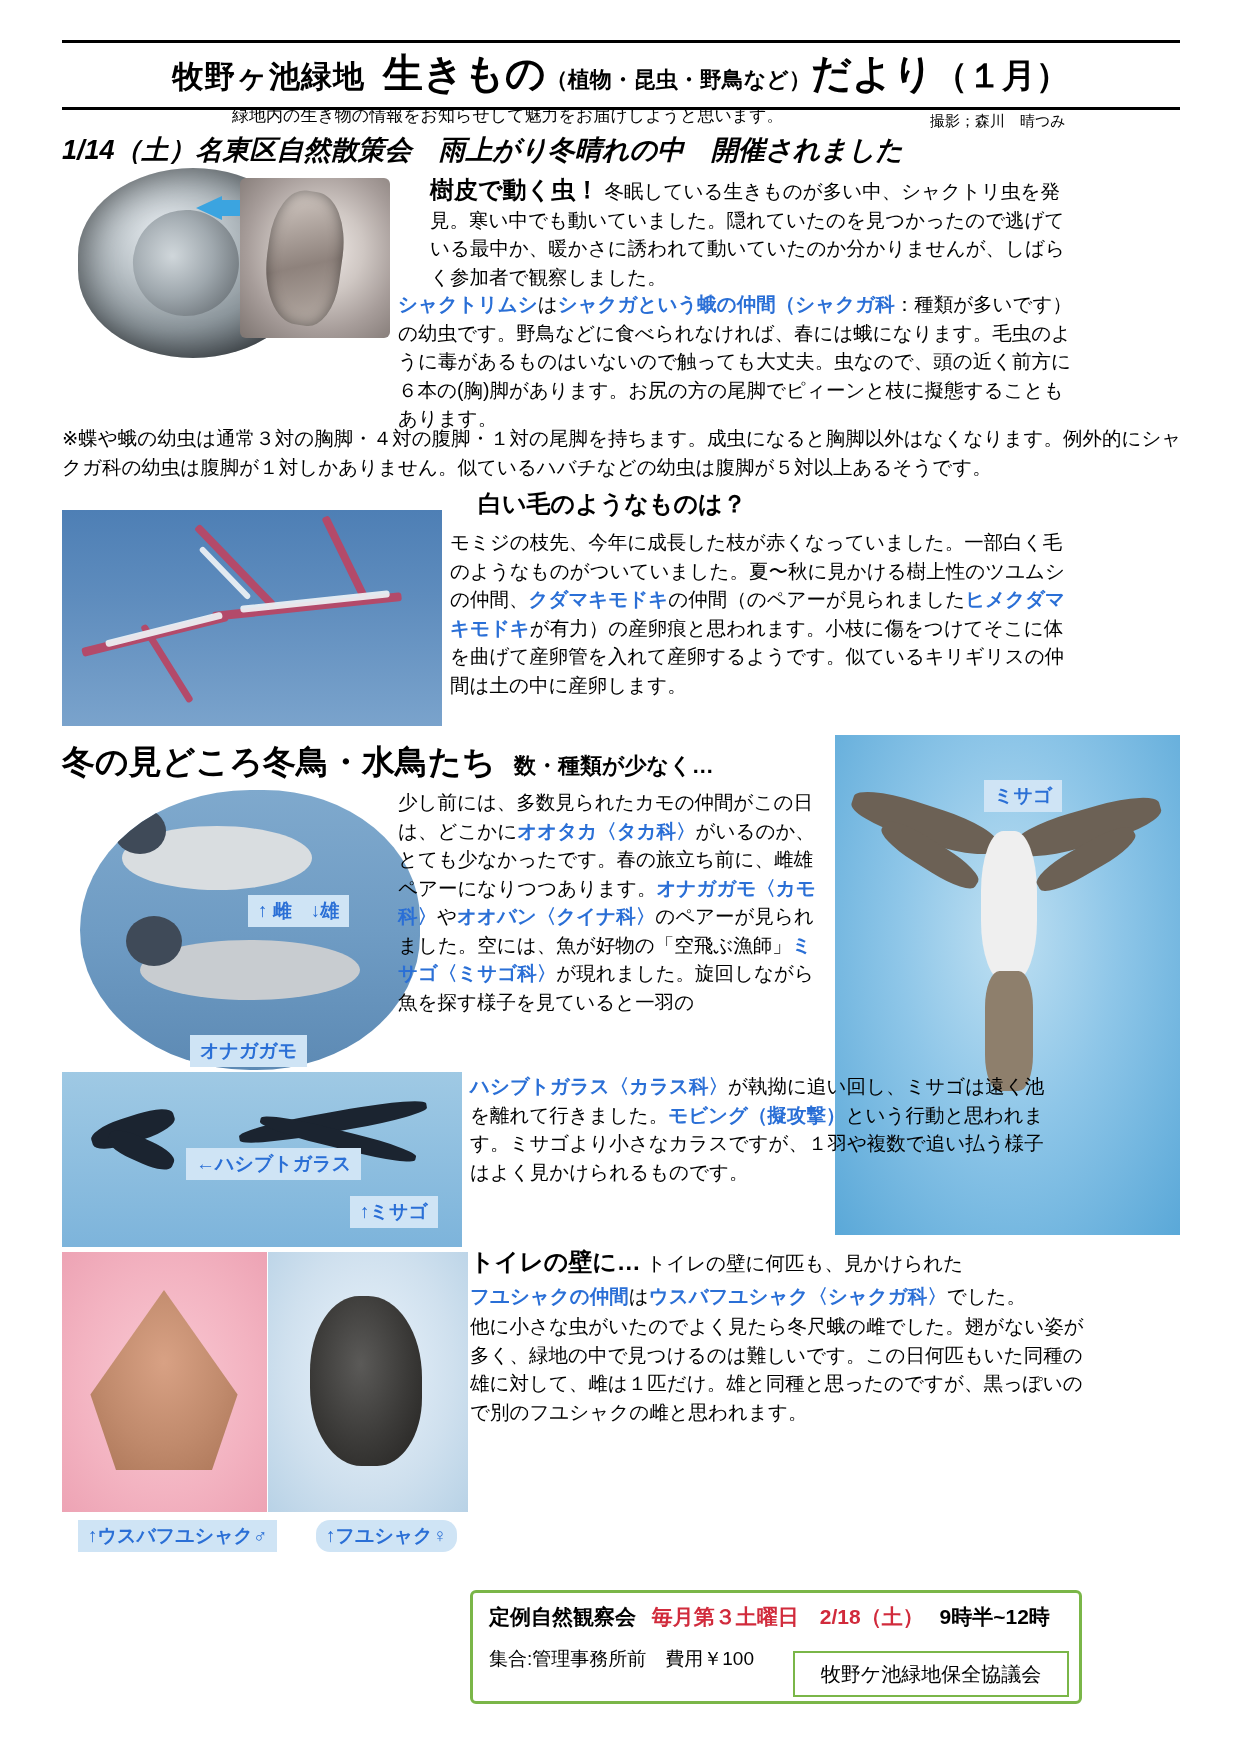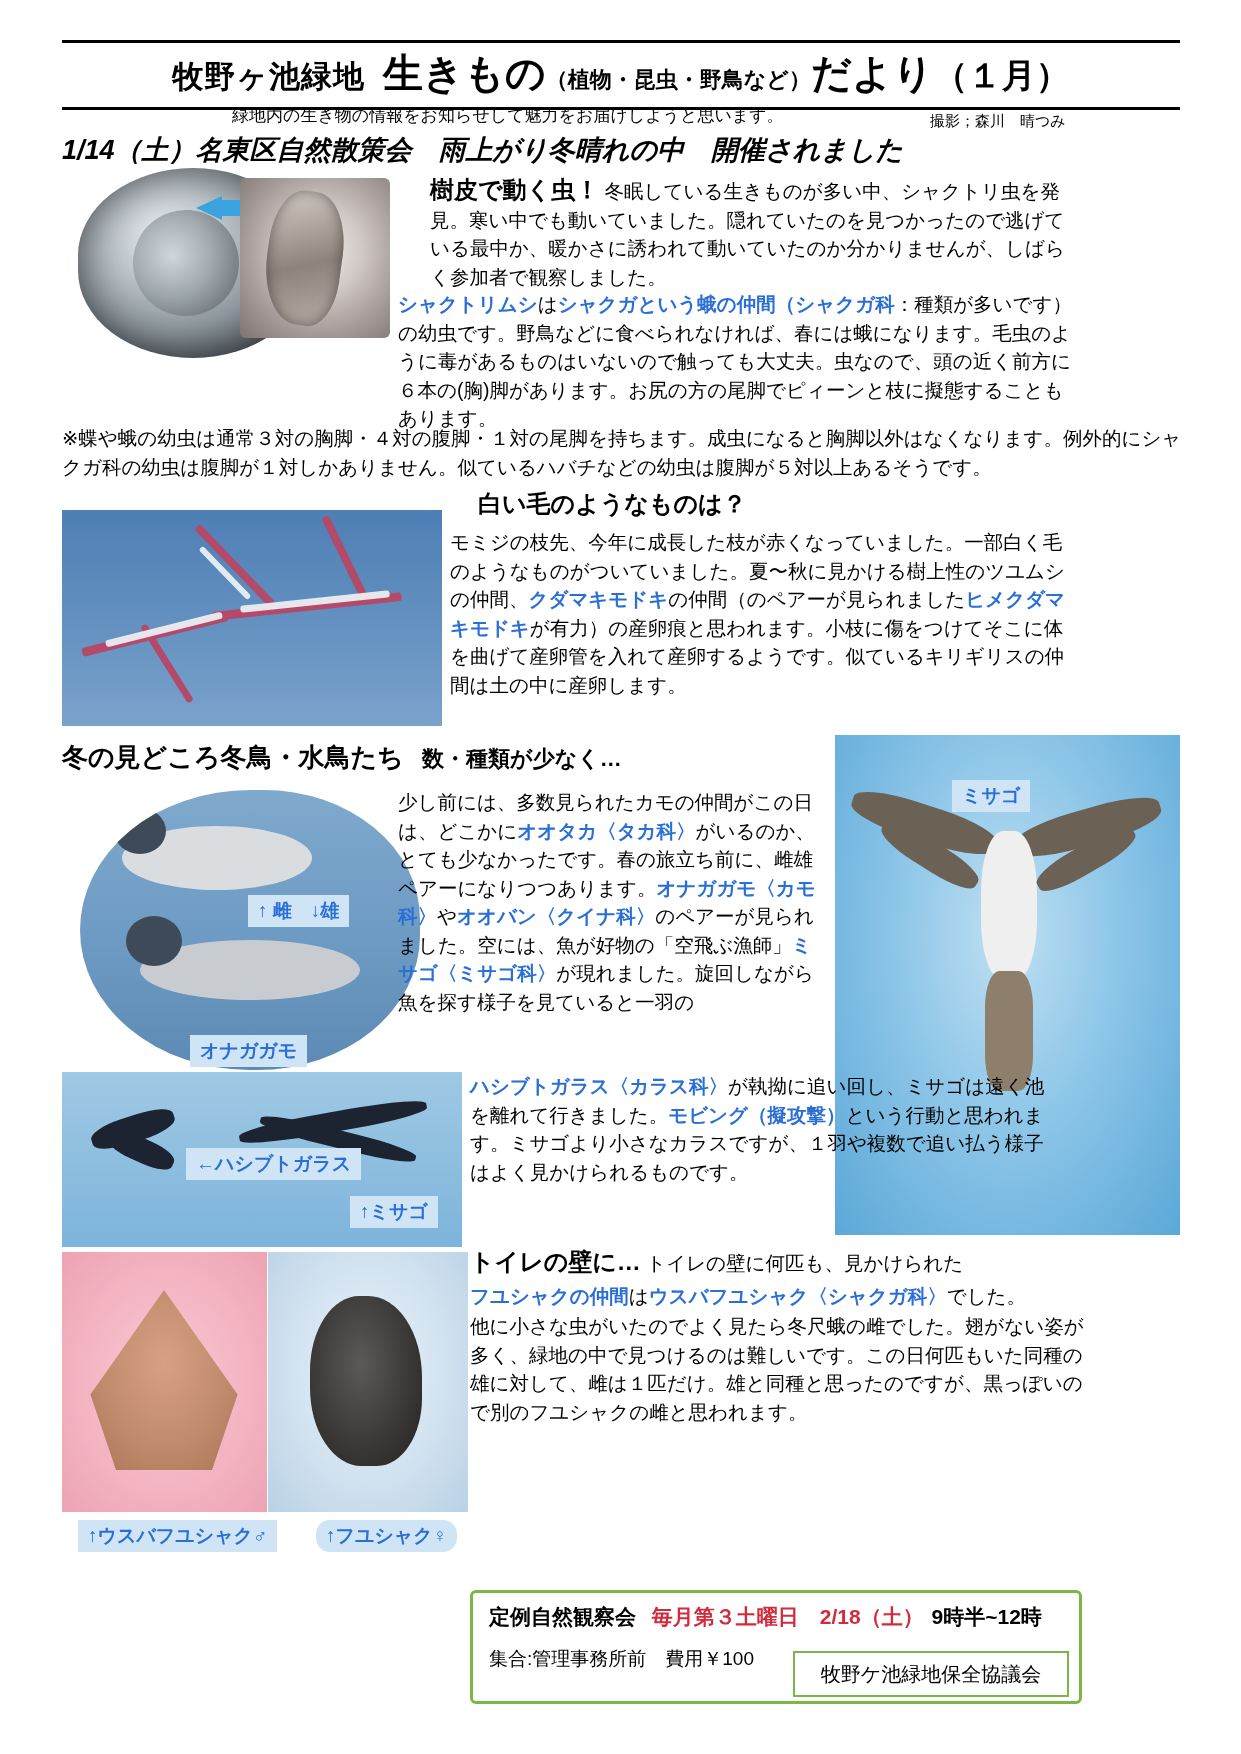--- a/index.html
+++ b/index.html
@@ -185,42 +185,42 @@
 
   <div class="tx" style="left:478px;top:490px;width:600px;text-align:left;">
     <span class="bigb">白い毛のようなものは？</span>
   </div>
 
   <div class="tx" style="left:450px;top:528px;width:620px;">
     <span>モミジの枝先、今年に成長した枝が赤くなっていました。一部白く毛のようなものがついていました。夏〜秋に見かける樹上性のツユムシの仲間、</span><span class="b blue">クダマキモドキ</span><span>の仲間</span><span>（のペアーが見られました</span><span class="b blue">ヒメクダマキモドキ</span><span>が有力）の</span><span>産卵痕と思われます。小枝に傷をつけてそこに体を曲げて産卵管を入れて産卵するようです。似ているキリギリスの仲間は土の中に産卵します。</span>
   </div>
 
   <div style="position:absolute;left:62px;top:740px;">
-    <span class="bigb" style="font-size:26px;">冬の見どころ冬鳥・水鳥たち</span>
+    <span class="bigb" style="font-size:33px;">冬の見どころ冬鳥・水鳥たち</span>
     <span style="font-size:22px;font-weight:bold;margin-left:14px;">数・種類が少なく…</span>
   </div>
 
   <div class="ph duck">
     <div class="duckbody" style="left:42px;top:36px;width:190px;height:64px;"></div>
     <div class="duckdark" style="left:34px;top:18px;width:52px;height:46px;"></div>
     <div class="duckbody" style="left:60px;top:150px;width:220px;height:60px;background:#c8ccd0;"></div>
     <div class="duckdark" style="left:46px;top:126px;width:56px;height:50px;"></div>
   </div>
   <div class="plabel" style="left:248px;top:895px;">↑ 雌　↓雄</div>
   <div class="plabel" style="left:190px;top:1035px;">オナガガモ</div>
 
   <div class="ph osprey">
     <div class="osp-w" style="left:14px;top:70px;width:150px;height:36px;transform:rotate(18deg);border-radius:40%;"></div>
     <div class="osp-w" style="left:178px;top:74px;width:150px;height:36px;transform:rotate(-16deg);border-radius:40%;"></div>
     <div class="osp-b" style="left:146px;top:96px;width:56px;height:150px;border-radius:40%;"></div>
     <div class="osp-w" style="left:150px;top:236px;width:48px;height:120px;border-radius:30%;background:#8e7f6c;"></div>
     <div class="osp-w" style="left:40px;top:106px;width:110px;height:28px;transform:rotate(32deg);border-radius:40%;"></div>
     <div class="osp-w" style="left:196px;top:110px;width:110px;height:28px;transform:rotate(-30deg);border-radius:40%;"></div>
   </div>
-  <div class="plabel" style="left:952px;top:780px;">ミサゴ</div>
+  <div class="plabel" style="left:984px;top:780px;">ミサゴ</div>
 
   <div class="tx" style="left:398px;top:788px;width:430px;">
     <span>少し前には、多数見られたカモの仲間がこの日は、どこかに</span><span class="b blue">オオタカ〈タカ科〉</span><span>がいるのか、とても少なかったです。春の旅立ち前に、雌雄ペアーになりつつあります。</span><span class="b blue">オナガガモ</span><span class="b blue">〈カモ科〉</span><span>や</span><span class="b blue">オオバン〈クイナ科〉</span><span>のペアーが見られました。空には、魚が好物の「空飛ぶ漁師」</span><span class="b blue">ミサゴ〈ミサゴ科〉</span><span>が現れました。旋回しながら魚を探す様子を見ていると一羽の</span>
   </div>
 
   <div class="tx" style="left:470px;top:1072px;width:590px;">
     <span class="b blue">ハシブトガラス〈カラス科〉</span><span>が執拗に追い回し、ミサゴは遠く池を離れて行きました。</span><span class="b blue">モビング（擬攻撃）</span><span>という行動と思われます。ミサゴより小さなカラスですが、１羽や複数で追い払う様子はよく見かけられるものです。</span>
   </div>
 
   <div class="ph crow">
@@ -247,21 +247,21 @@
   <div class="ph moth2">
       <div class="body"></div>
     </div>
   <div class="plabel" style="left:78px;top:1520px;">↑ウスバフユシャク♂</div>
   <div class="plabel" style="left:316px;top:1520px;border-radius:14px;">↑フユシャク♀</div>
 
   <div class="notice">
     <div class="notice-l1">
       <span>定例自然観察会</span>
       <span class="red" style="margin-left:10px;">毎月第３土曜日　2/18（土）</span>
-      <span style="margin-left:2px;text-align:center;">9時半~12時</span>
+      <span style="margin-left:10px;text-align:center;">9時半~12時</span>
     </div>
     <div class="notice-l2">集合:管理事務所前　費用￥100</div>
     <div class="org">
       <span>牧野ケ池緑地保全協議会</span>
     </div>
   </div>
 
 </div>
 
 </body></html>

